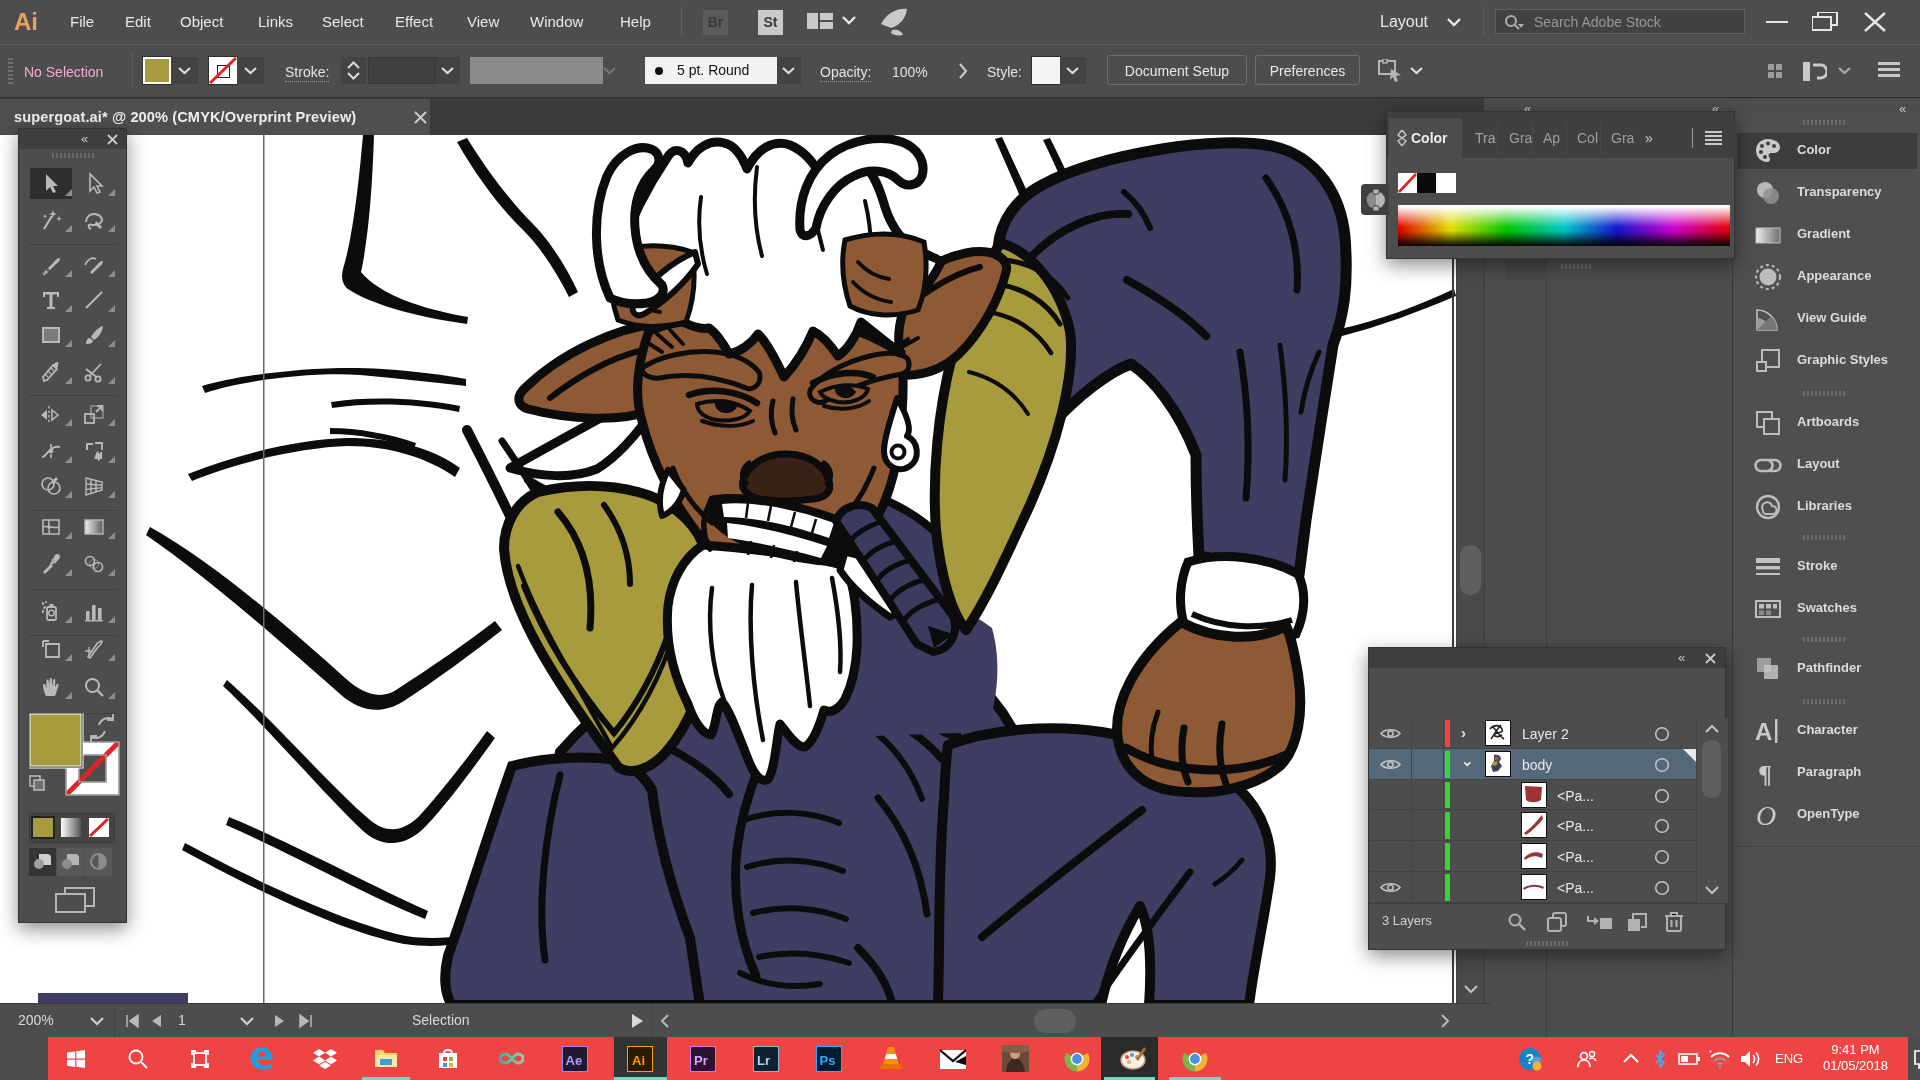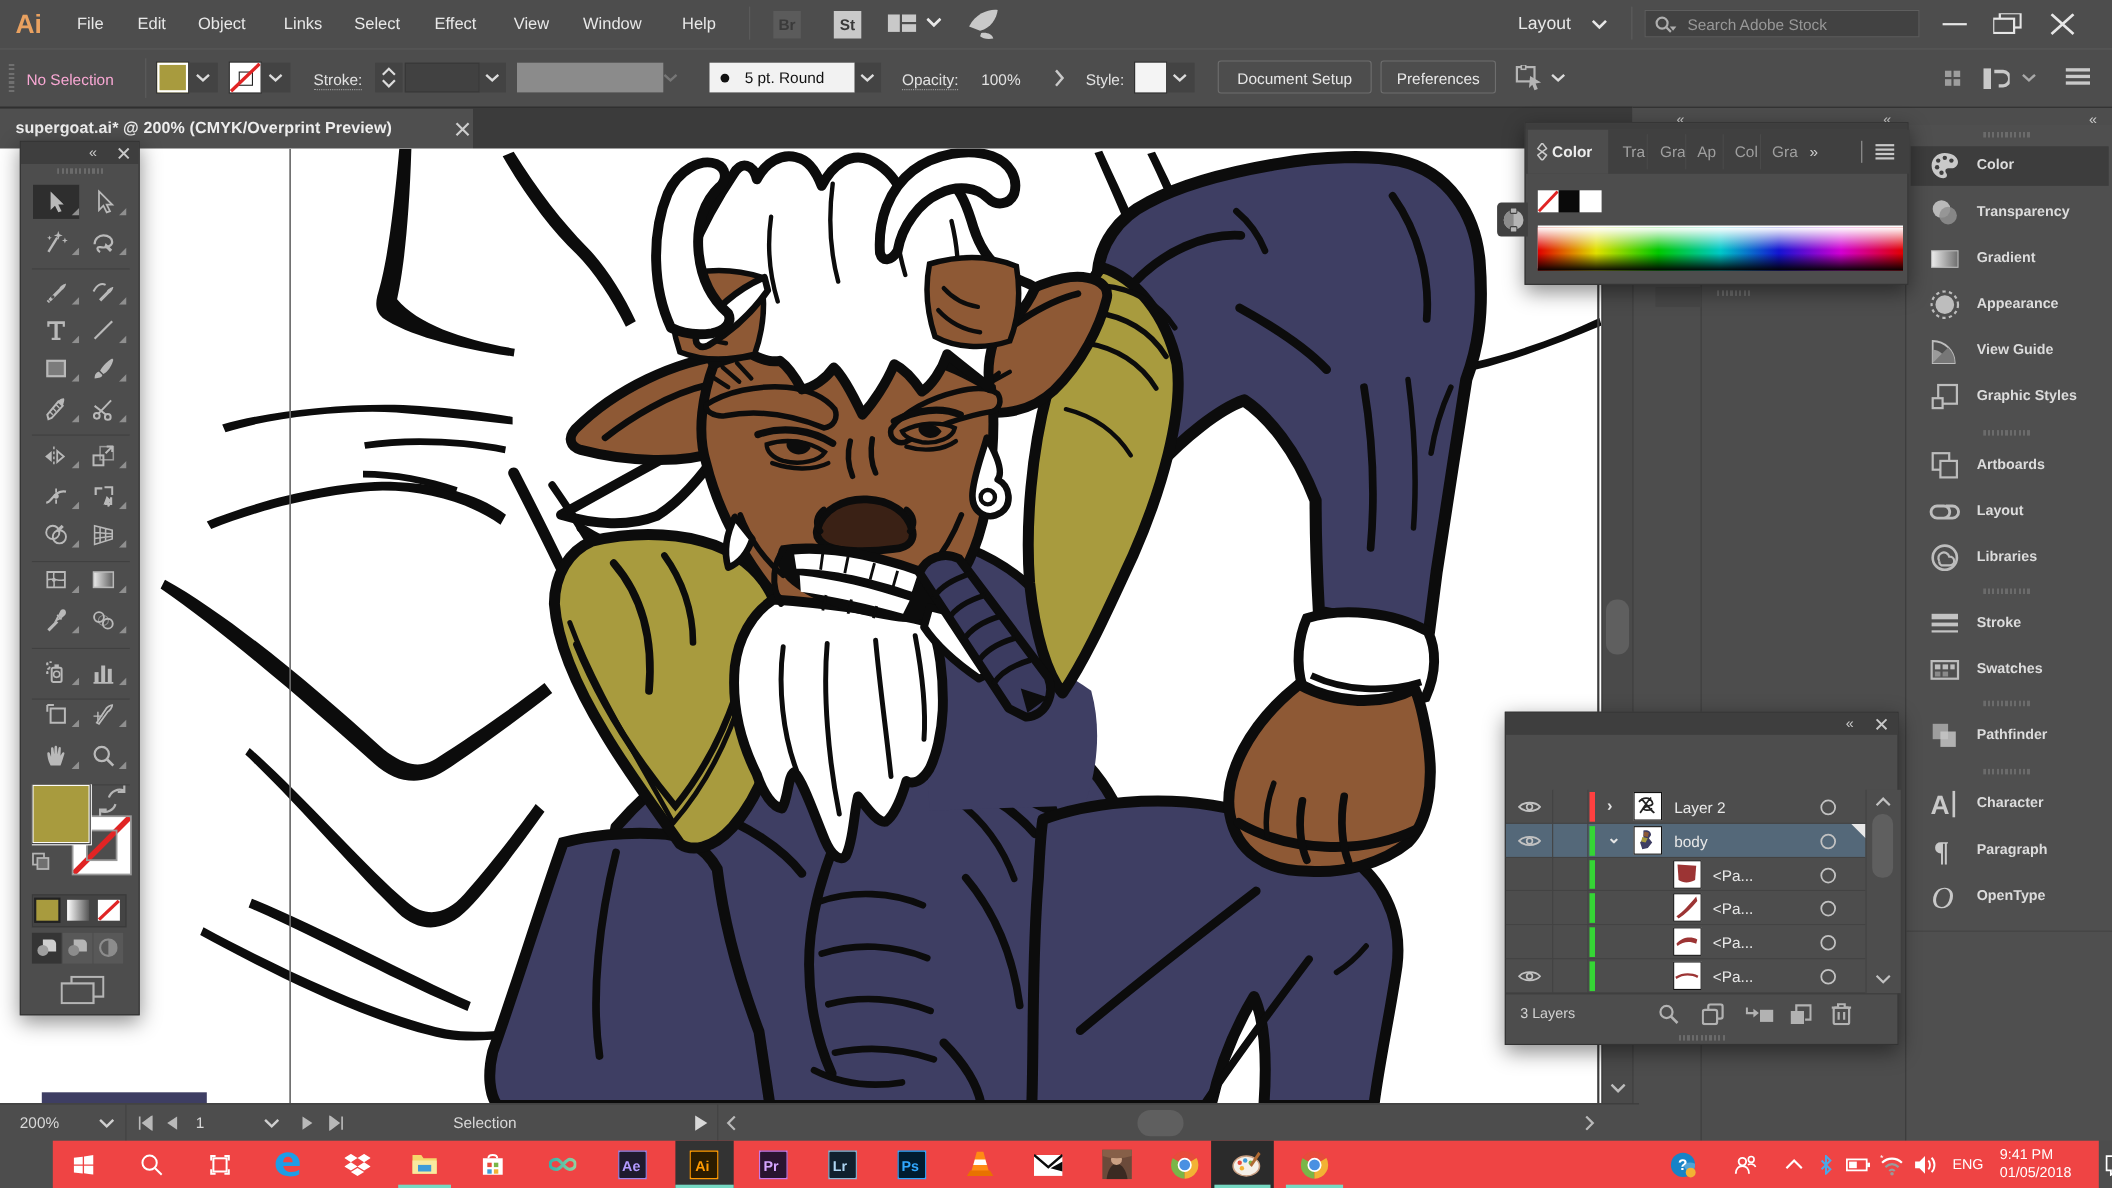--- a/index.html
+++ b/index.html
@@ -1166,19 +1166,19 @@
         <path d="M5,12 C9,8.5 13,8.5 17,12" fill="none" stroke="#9a9a9a" stroke-width="2"></path>
         <path d="M8.5,15.5 C10,14 12,14 13.5,15.5" fill="none" stroke="#9a9a9a" stroke-width="2"></path>
         <circle cx="11" cy="18" r="1.6" fill="#9a9a9a"></circle>
         <text x="0" y="6" font-size="8" fill="#fff">*</text>
       </svg>
       <svg class="abs" style="left:1692px;top:12px" width="21" height="20" viewBox="0 0 21 20">
         <path d="M1,7 H5 L10,2 V18 L5,13 H1 Z" fill="#fff"></path>
         <path d="M13,6 C15,8 15,12 13,14 M16,3.5 C19.5,7 19.5,13 16,16.5" stroke="#fff" stroke-width="1.7" fill="none"></path>
       </svg>
       <span class="abs" style="left:1727px;top:14px;color:#fff;font-size:13px">ENG</span>
-      <div class="abs" style="left:1770px;top:5px;width:75px;color:#fff;font-size:13px;text-align:left;line-height:16px">9:41 PM<br>01/05/2018</div>
+      <div class="abs" style="left:1770px;top:5px;width:75px;color:#fff;font-size:13px;text-align:center;line-height:16px">9:41 PM<br>01/05/2018</div>
       <svg class="abs" style="left:1866px;top:11px" width="23" height="21" viewBox="0 0 23 21">
         <path d="M1,3 h20 v13 h-11 l-5,4 v-4 h-4 Z" fill="none" stroke="#fff" stroke-width="1.7"></path>
       </svg>
     </div>
 
 </div>
 
 </body></html>

